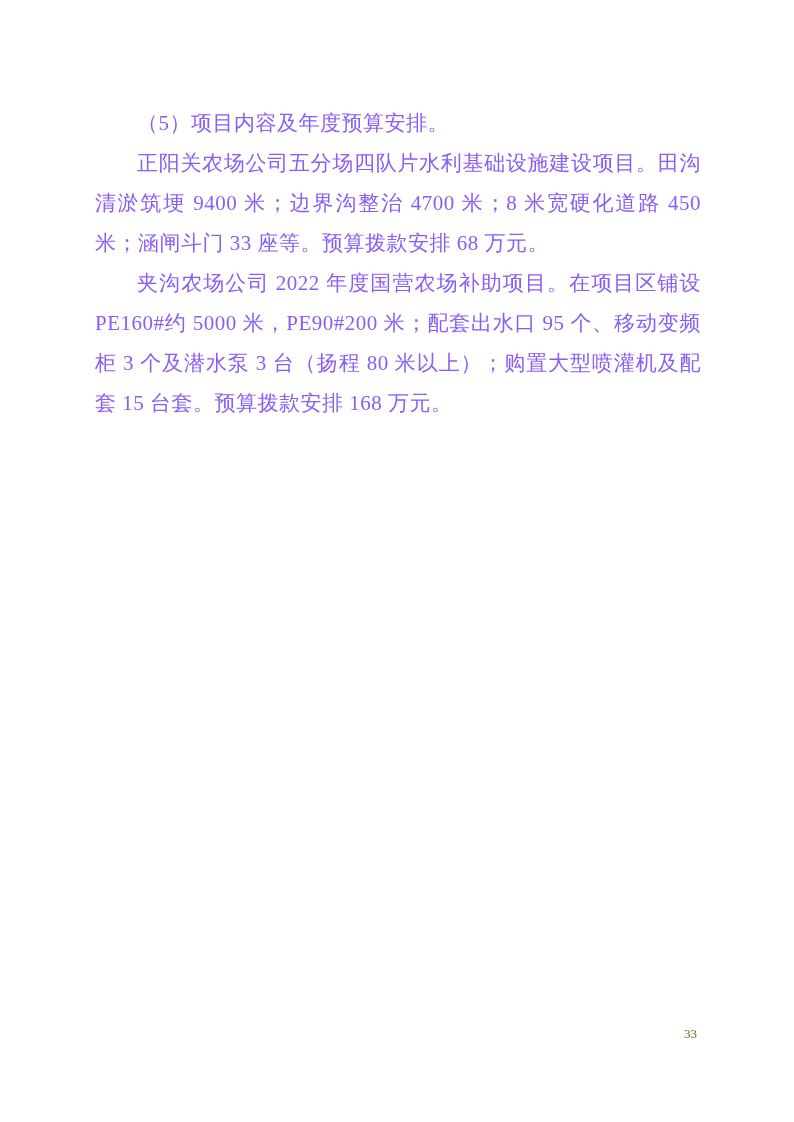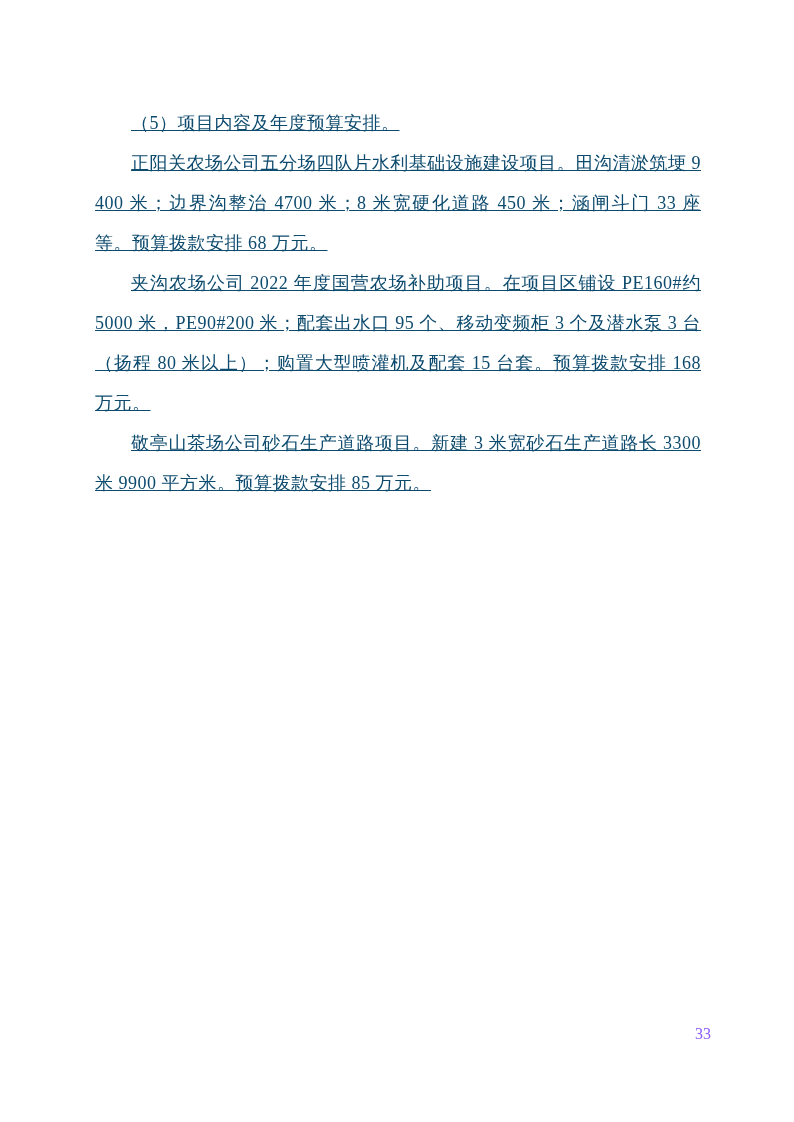--- a/index.html
+++ b/index.html
@@ -13,43 +13,41 @@
     font-family: "Liberation Serif", "DejaVu Serif", serif;
     color: #1b1b1b;
   }
   .body-text {
     position: absolute;
     left: 95px;
     top: 103px;
     width: 606px;
   }
   .para {
-    font-size: 18px;
+    font-size: 21px;
     line-height: 40px;
     text-align: justify;
     text-align-last: left;
     text-indent: 2em;
     letter-spacing: 0.5px;
     word-break: break-all;
-    color: #0c4a6e;
-    text-decoration: underline;
+    color: #8b5cf6;
   }
   .page-number {
     position: absolute;
     top: 1026px;
-    right: 83px;
-    font-size: 16px;
+    right: 97px;
+    font-size: 13px;
     line-height: 16px;
-    color: #8b5cf6;
+    color: #4d7c0f;
   }
 </style>
 </head>
 <body>
 
 <div class="page">
   <div class="body-text">
       <p class="para">（5）项目内容及年度预算安排。</p>
       <p class="para">正阳关农场公司五分场四队片水利基础设施建设项目。田沟清淤筑埂 9400 米；边界沟整治 4700 米；8 米宽硬化道路 450 米；涵闸斗门 33 座等。预算拨款安排 68 万元。</p>
       <p class="para">夹沟农场公司 2022 年度国营农场补助项目。在项目区铺设 PE160#约 5000 米，PE90#200 米；配套出水口 95 个、移动变频柜 3 个及潜水泵 3 台（扬程 80 米以上）；购置大型喷灌机及配套 15 台套。预算拨款安排 168 万元。</p>
-      <p class="para">敬亭山茶场公司砂石生产道路项目。新建 3 米宽砂石生产道路长 3300 米 9900 平方米。预算拨款安排 85 万元。</p>
     </div>
   <div class="page-number">33</div>
 </div>
 
 </body></html>

